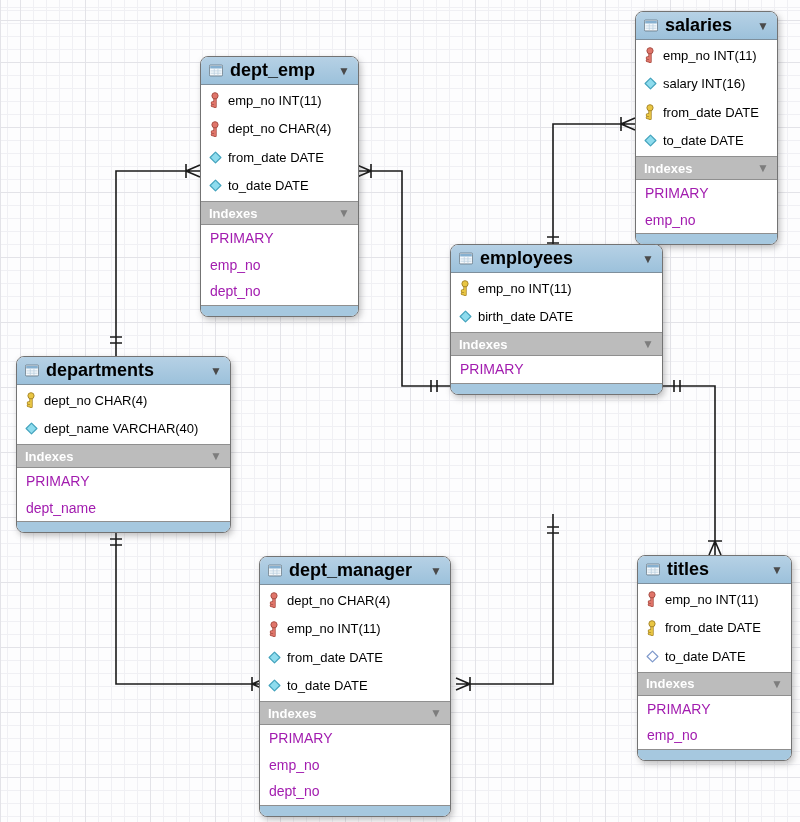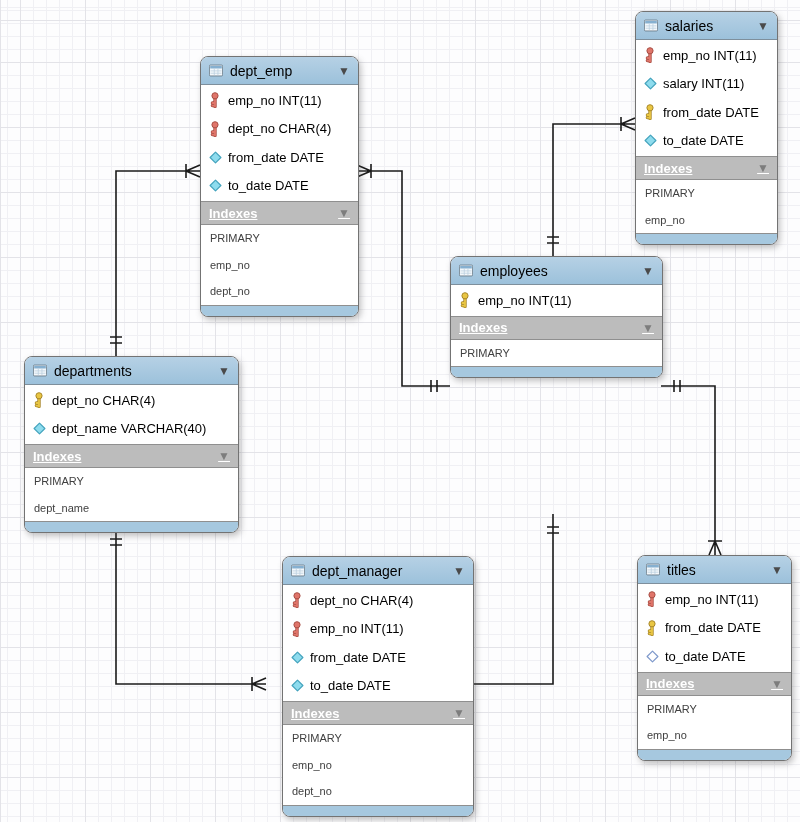--- a/index.html
+++ b/index.html
@@ -19,32 +19,32 @@
   .tnode{
     position:absolute;z-index:2;background:#fff;
     border:1px solid #737373;border-radius:8px;
     box-shadow:2px 3px 6px rgba(80,80,80,.35);
   }
   .thead{
     height:27px;display:flex;align-items:center;gap:7px;padding:0 8px;
     background:linear-gradient(#b6d1e5,#9cc1db);
     border-bottom:1px solid #7e8f9c;border-radius:7px 7px 0 0;
   }
-  .ttitle{font-weight:normal;font-size:14px;color:#000;white-space:nowrap;}
+  .ttitle{font-weight:bold;font-size:18px;color:#000;white-space:nowrap;}
   .tri{margin-left:auto;font-size:12px;color:#4a4a4a;line-height:1;}
   .itri{color:#7d7d7d;}
   .tcols{padding:1px 0;}
   .crow{height:28.5px;display:flex;align-items:center;gap:6px;padding:0 7px;font-size:13px;color:#000;white-space:nowrap;}
   .cicon{display:flex;width:14px;justify-content:center;align-items:center;}
   .ihead{
     height:22px;display:flex;align-items:center;padding:0 8px;
     background:#bcbcbc;border-top:1px solid #8f8f8f;border-bottom:1px solid #8f8f8f;
-    color:#fff;font-weight:bold;font-size:13px;text-decoration:underline;
+    color:#fff;font-weight:bold;font-size:13px;
   }
-  .irow{height:26.5px;display:flex;align-items:center;padding:0 9px;font-size:11px;color:#404040;white-space:nowrap;}
+  .irow{height:26.5px;display:flex;align-items:center;padding:0 9px;font-size:14px;color:#a21caf;white-space:nowrap;}
   .tfoot{height:10px;background:#a6c8df;border-top:1px solid #8f8f8f;border-radius:0 0 7px 7px;}
 </style>
 </head>
 <body>
 
 <svg id="edges" width="800" height="822">
     <path d="M116 356 L116 171 L200 171 M186 171 L200 177 M186 171 L200 165 M186 178 L186 164 M122 343 L110 343 M122 337 L110 337"></path>
     <path d="M357 171 L402 171 L402 386 L450 386 M371 171 L357 165 M371 171 L357 177 M371 164 L371 178 M437 380 L437 392 M431 380 L431 392"></path>
     <path d="M553 256 L553 124 L635 124 M621 124 L635 130 M621 124 L635 118 M621 131 L621 117 M559 243 L547 243 M559 237 L547 237"></path>
     <path d="M661 386 L715 386 L715 555 M715 541 L709 555 M715 541 L721 555 M708 541 L722 541 M674 392 L674 380 M680 392 L680 380"></path>
@@ -135,21 +135,21 @@
   </svg>
           </span>
         <span>emp_no INT(11)</span>
       </div>
         <div class="crow">
         <span class="cicon">
             <svg width="13" height="13" viewBox="0 0 13 13">
     <path d="M6.5 1.1 L11.9 6.5 L6.5 11.9 L1.1 6.5 Z" fill="#8edcee" stroke="#44a3bd" stroke-width="1.2" stroke-linejoin="round"></path>
   </svg>
           </span>
-        <span>salary INT(11)</span>
+        <span>salary INT(16)</span>
       </div>
         <div class="crow">
         <span class="cicon">
             <svg width="12" height="16" viewBox="0 0 12 16">
     <path d="M6 6 V14.5 M6 11 H3.4 M6 13.6 H3.4" stroke="#a8872a" stroke-width="3.4" stroke-linecap="round" fill="none"></path>
     <path d="M6 6 V14.5 M6 11 H3.4 M6 13.6 H3.4" stroke="#e9c643" stroke-width="1.8" stroke-linecap="round" fill="none"></path>
     <circle cx="6" cy="3.8" r="3.1" fill="#e9c643" stroke="#a8872a" stroke-width="1"></circle>
   </svg>
           </span>
         <span>from_date DATE</span>
@@ -166,21 +166,21 @@
       <div class="ihead">
       <span>Indexes</span>
       <span class="tri itri">▼</span>
     </div>
       <div>
         <div class="irow">PRIMARY</div>
         <div class="irow">emp_no</div>
       </div>
       <div class="tfoot"></div>
     </div>
-    <div class="tnode" style="left: 450px; top: 256px; width: 211px;">
+    <div class="tnode" style="left: 450px; top: 244px; width: 211px;">
       <div class="thead">
       <span class="cicon">
           <svg width="18" height="15" viewBox="0 0 18 15">
     <rect x="0.5" y="0.5" width="17" height="14" rx="1.5" fill="#f4f8fb" stroke="#5c6e7a"></rect>
     <rect x="1.5" y="1.5" width="15" height="3.4" fill="#86b0d0"></rect>
     <path d="M2 8 H16 M2 11 H16 M6.8 5.5 V13.5 M11.5 5.5 V13.5" stroke="#b9cfe0" fill="none"></path>
   </svg>
         </span>
       <span class="ttitle">employees</span>
       <span class="tri">▼</span>
@@ -189,31 +189,39 @@
         <div class="crow">
         <span class="cicon">
             <svg width="12" height="16" viewBox="0 0 12 16">
     <path d="M6 6 V14.5 M6 11 H3.4 M6 13.6 H3.4" stroke="#a8872a" stroke-width="3.4" stroke-linecap="round" fill="none"></path>
     <path d="M6 6 V14.5 M6 11 H3.4 M6 13.6 H3.4" stroke="#e9c643" stroke-width="1.8" stroke-linecap="round" fill="none"></path>
     <circle cx="6" cy="3.8" r="3.1" fill="#e9c643" stroke="#a8872a" stroke-width="1"></circle>
   </svg>
           </span>
         <span>emp_no INT(11)</span>
       </div>
-      </div>
-      <div class="ihead">
-      <span>Indexes</span>
-      <span class="tri itri">▼</span>
-    </div>
-      <div>
-        <div class="irow">PRIMARY</div>
-      </div>
-      <div class="tfoot"></div>
-    </div>
-    <div class="tnode" style="left: 24px; top: 356px; width: 213px;">
+        <div class="crow">
+        <span class="cicon">
+            <svg width="13" height="13" viewBox="0 0 13 13">
+    <path d="M6.5 1.1 L11.9 6.5 L6.5 11.9 L1.1 6.5 Z" fill="#8edcee" stroke="#44a3bd" stroke-width="1.2" stroke-linejoin="round"></path>
+  </svg>
+          </span>
+        <span>birth_date DATE</span>
+      </div>
+      </div>
+      <div class="ihead">
+      <span>Indexes</span>
+      <span class="tri itri">▼</span>
+    </div>
+      <div>
+        <div class="irow">PRIMARY</div>
+      </div>
+      <div class="tfoot"></div>
+    </div>
+    <div class="tnode" style="left: 16px; top: 356px; width: 213px;">
       <div class="thead">
       <span class="cicon">
           <svg width="18" height="15" viewBox="0 0 18 15">
     <rect x="0.5" y="0.5" width="17" height="14" rx="1.5" fill="#f4f8fb" stroke="#5c6e7a"></rect>
     <rect x="1.5" y="1.5" width="15" height="3.4" fill="#86b0d0"></rect>
     <path d="M2 8 H16 M2 11 H16 M6.8 5.5 V13.5 M11.5 5.5 V13.5" stroke="#b9cfe0" fill="none"></path>
   </svg>
         </span>
       <span class="ttitle">departments</span>
       <span class="tri">▼</span>
@@ -241,21 +249,21 @@
       <div class="ihead">
       <span>Indexes</span>
       <span class="tri itri">▼</span>
     </div>
       <div>
         <div class="irow">PRIMARY</div>
         <div class="irow">dept_name</div>
       </div>
       <div class="tfoot"></div>
     </div>
-    <div class="tnode" style="left: 282px; top: 556px; width: 190px;">
+    <div class="tnode" style="left: 259px; top: 556px; width: 190px;">
       <div class="thead">
       <span class="cicon">
           <svg width="18" height="15" viewBox="0 0 18 15">
     <rect x="0.5" y="0.5" width="17" height="14" rx="1.5" fill="#f4f8fb" stroke="#5c6e7a"></rect>
     <rect x="1.5" y="1.5" width="15" height="3.4" fill="#86b0d0"></rect>
     <path d="M2 8 H16 M2 11 H16 M6.8 5.5 V13.5 M11.5 5.5 V13.5" stroke="#b9cfe0" fill="none"></path>
   </svg>
         </span>
       <span class="ttitle">dept_manager</span>
       <span class="tri">▼</span>

